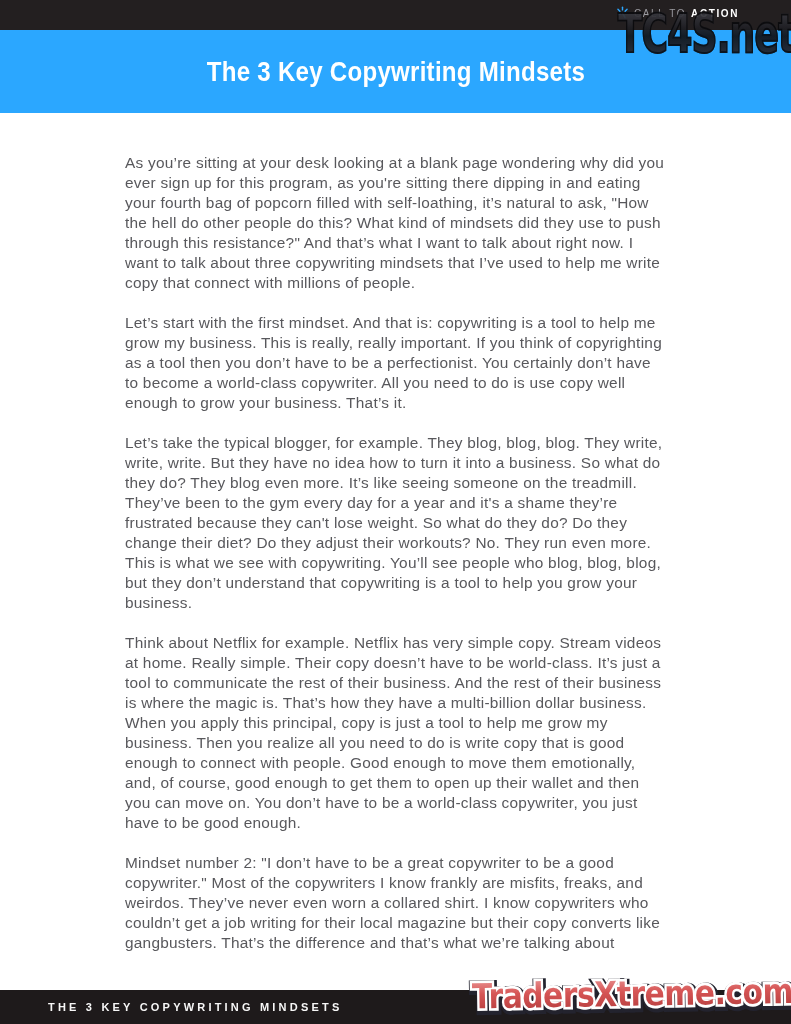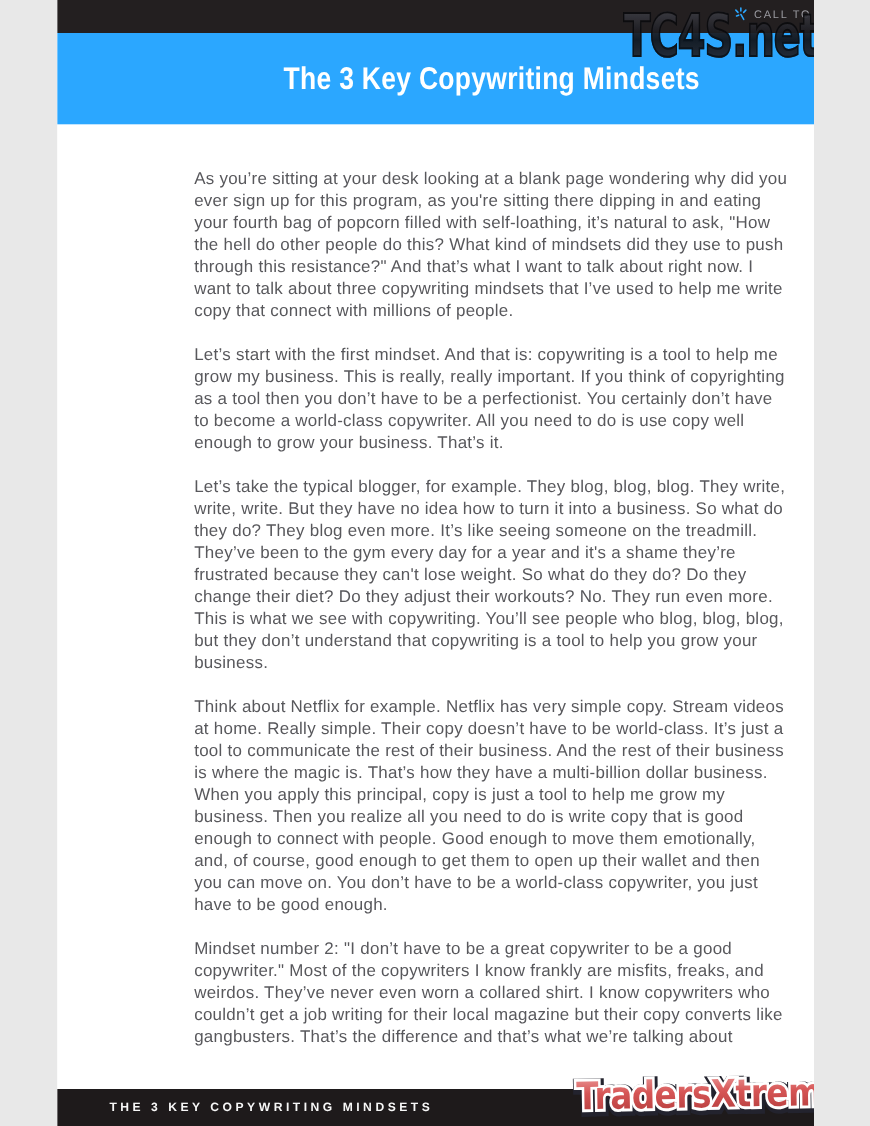--- a/index.html
+++ b/index.html
@@ -1,17 +1,17 @@
 <!DOCTYPE html>
 <html><head>
 <meta charset="utf-8">
 <style>
   html,body { margin:0; padding:0; background:#e8e8e8; }
   .page {
-    position:relative; width:688px; height:1024px; margin:0 auto;
+    position:relative; width:791px; height:1024px; margin:0 auto;
     background:#ffffff; overflow:hidden;
     font-family:"Liberation Sans", sans-serif;
   }
 
   
   .header-bar {
     position:absolute; top:0; left:0; width:791px; height:30px;
     background:#231f20; z-index:2;
   }
   .cta-logo {

